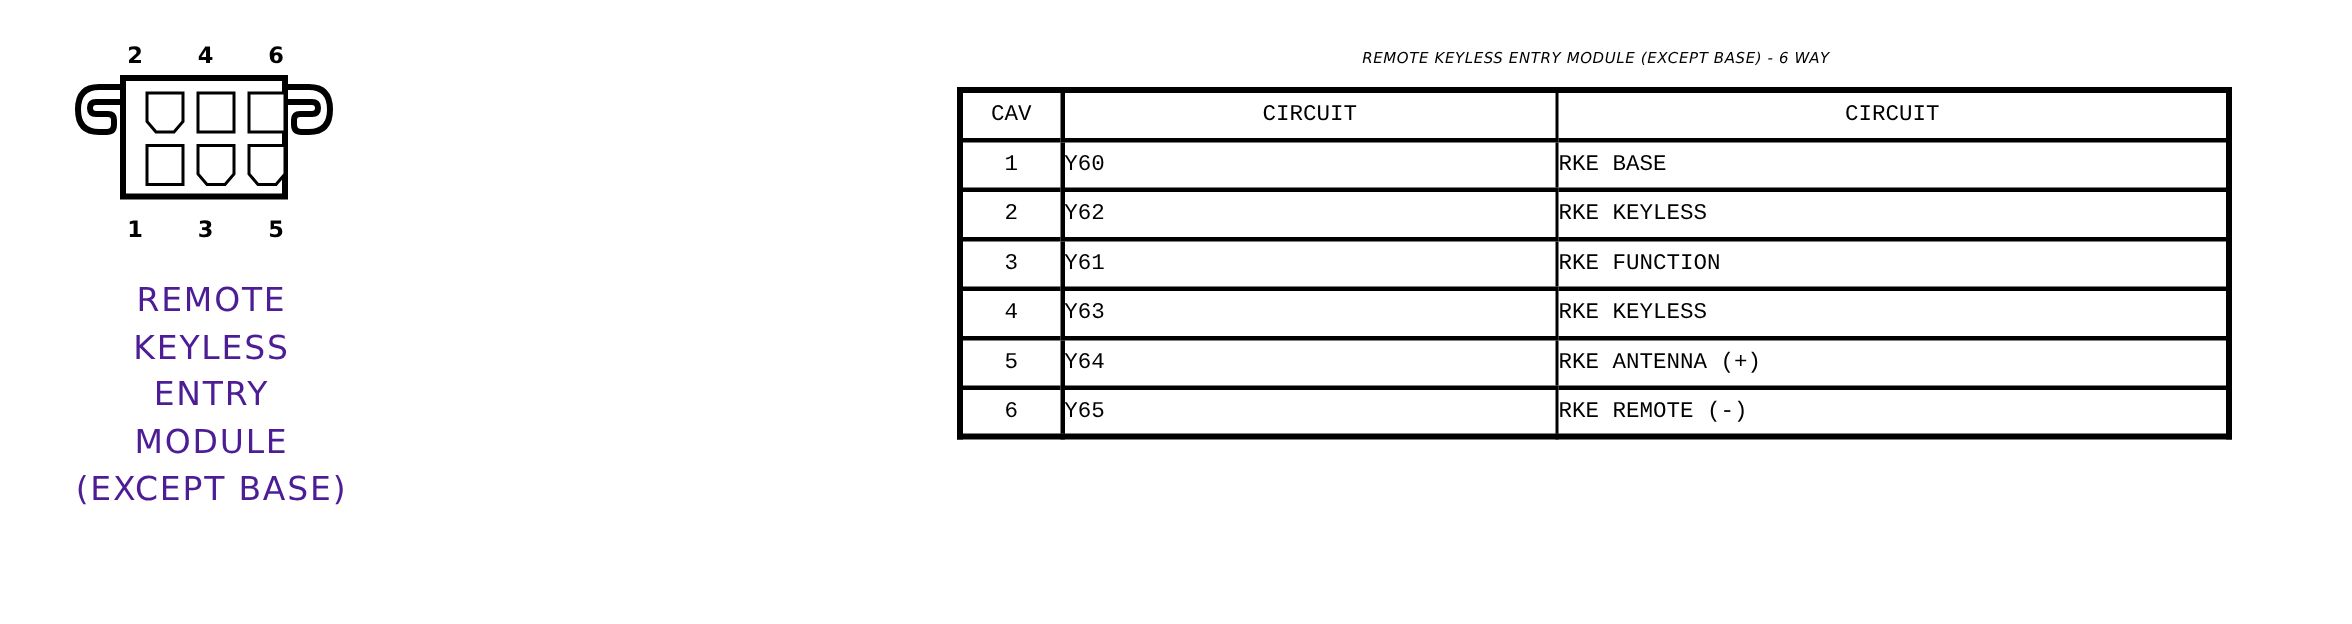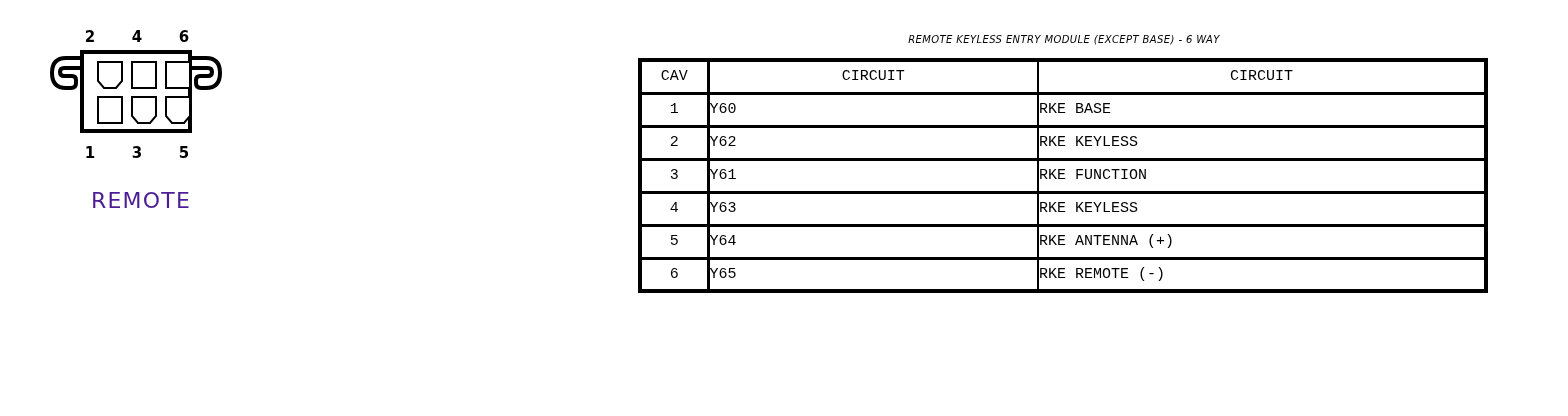--- a/index.html
+++ b/index.html
@@ -156,20 +156,24 @@
   </div>
 
   <div id="pin-numbers-bottom" class="pin-number-row">
     <span class="pin-number">1</span>
     <span class="pin-number">3</span>
     <span class="pin-number">5</span>
   </div>
 
   <div id="connector-caption">
     <span class="caption-line">REMOTE</span>
+    <span class="caption-line">KEYLESS</span>
+    <span class="caption-line">ENTRY</span>
+    <span class="caption-line">MODULE</span>
+    <span class="caption-line">(EXCEPT BASE)</span>
   </div>
 </div>
 
 <div id="table-block">
 
   <div id="table-title">REMOTE KEYLESS ENTRY MODULE (EXCEPT BASE) - 6 WAY</div>
 
   <table id="pinout-table">
     <thead>
       <tr>

